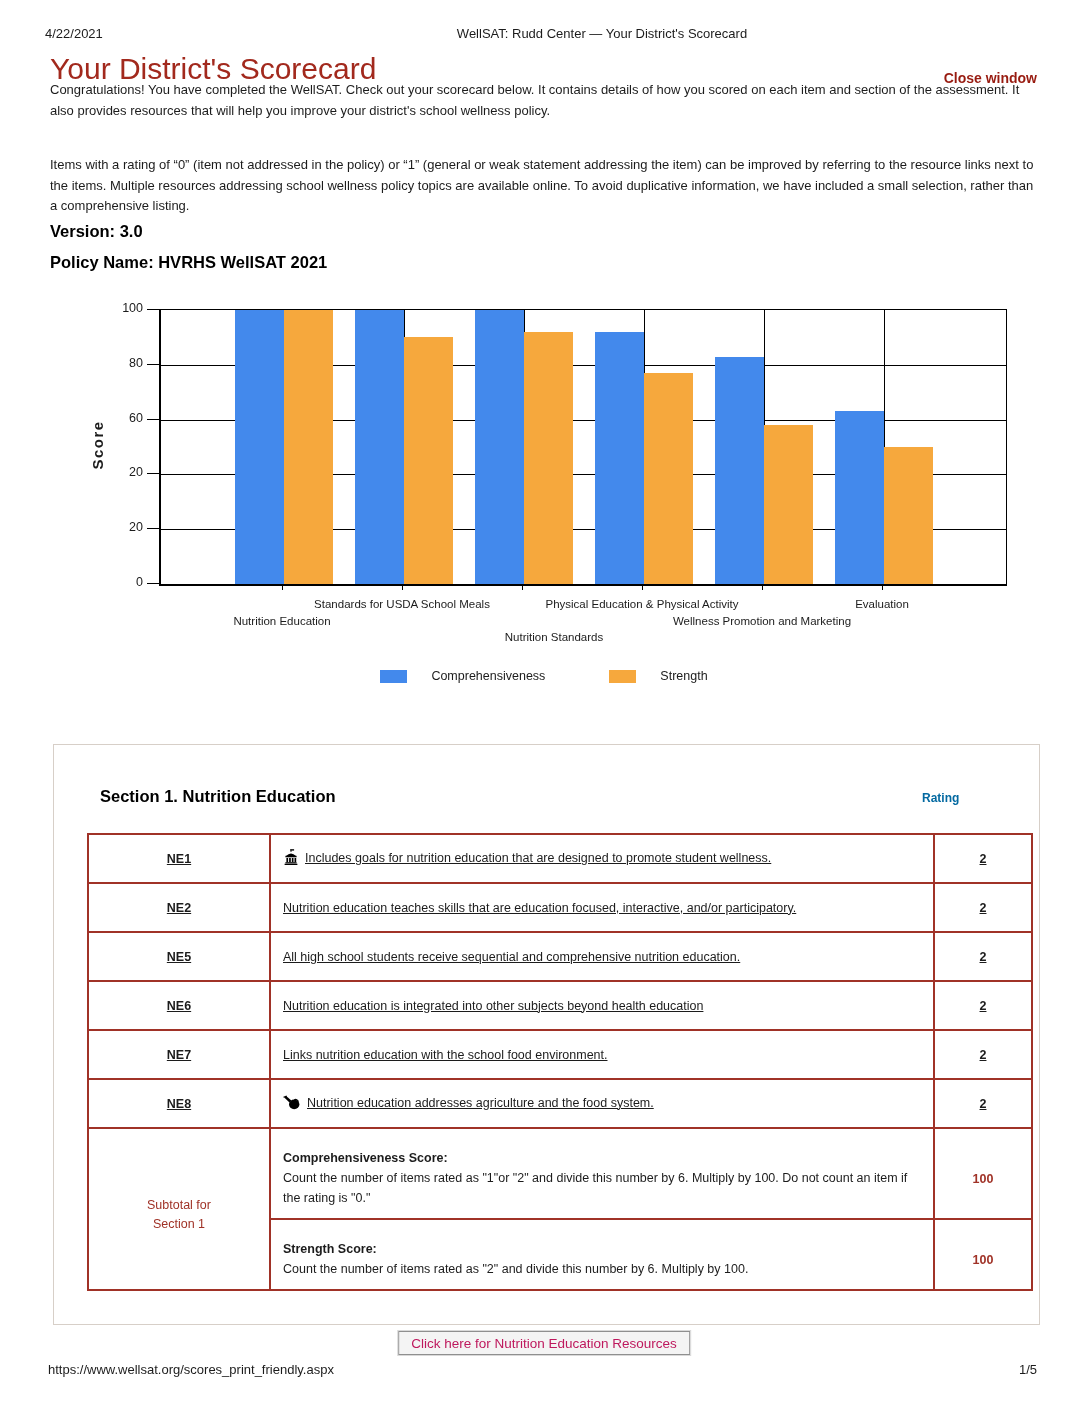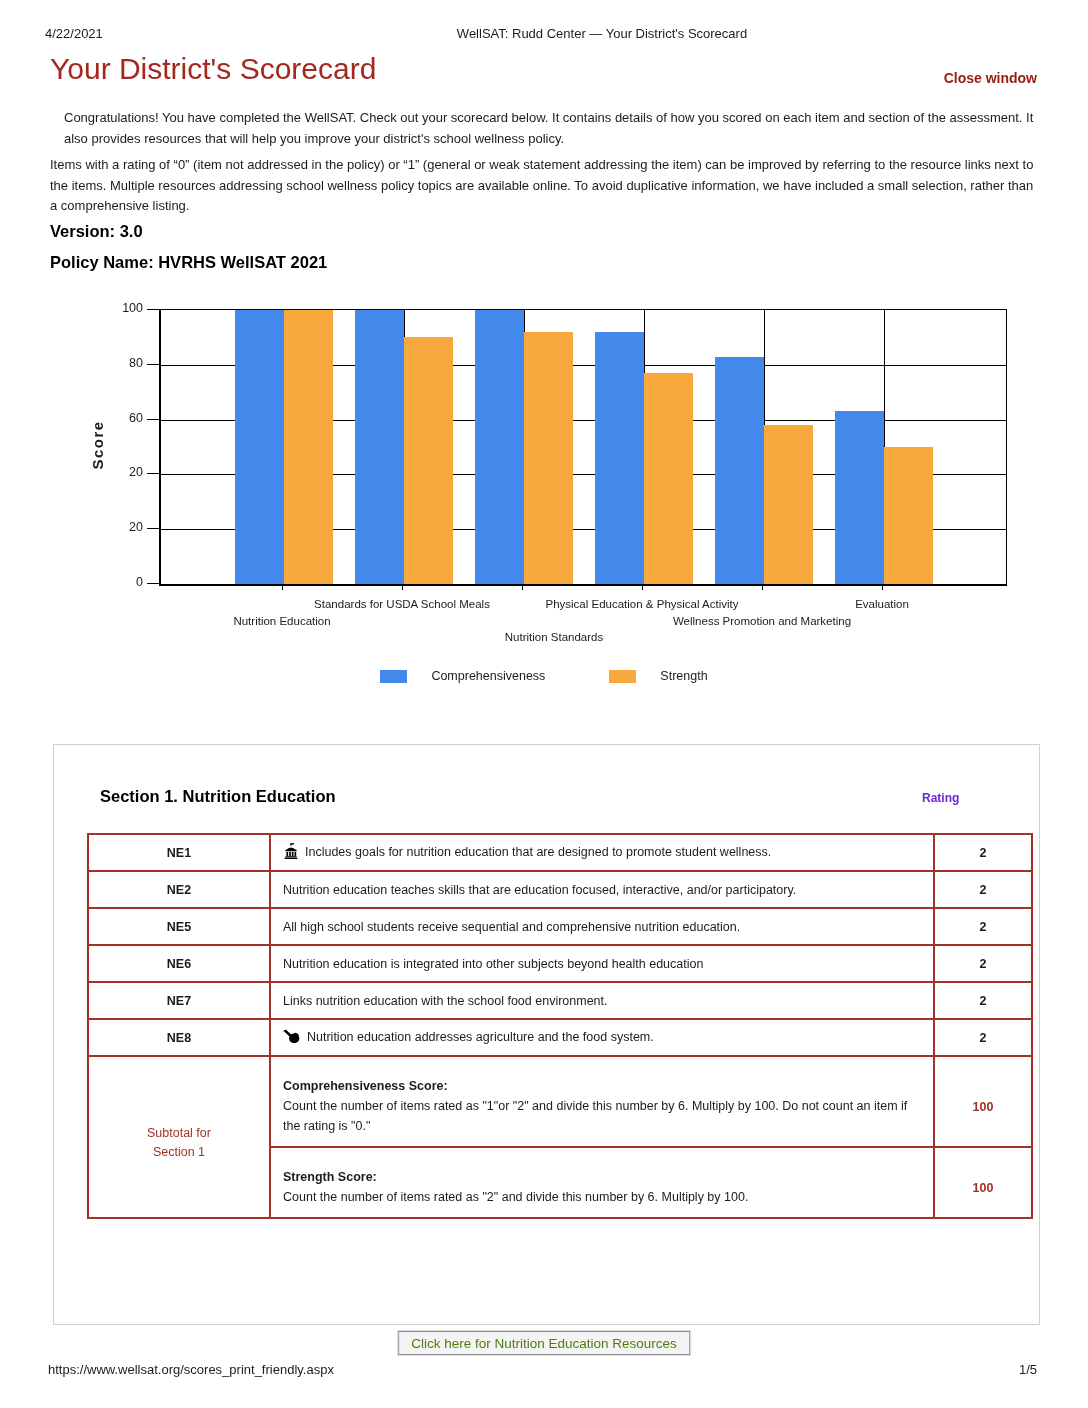--- a/index.html
+++ b/index.html
@@ -20,21 +20,21 @@
   .hdr-date{left:45px;top:26px;font-size:13px;}
   .hdr-title{left:116px;right:0;top:26px;text-align:center;font-size:13px;}
   .ftr-url{left:48px;top:1362px;font-size:13px;}
   .ftr-page{right:51px;top:1362px;font-size:13px;}
 
   
   .page-title{left:50px;top:52px;font-size:30px;color:var(--red);font-weight:400;}
   .close-link{right:51px;top:70px;font-size:14px;font-weight:bold;color:var(--darkred);cursor:pointer;text-decoration:none;}
 
   .para{left:50px;width:992px;font-size:13px;line-height:20.5px;}
-  .p1{top:108px;margin-left:14px;}
+  .p1{top:80px;}
   .p2{top:155px;}
   .meta{left:50px;font-size:16.5px;font-weight:bold;color:#000;}
   .version{top:222px;}
   .policy{top:253px;}
 
   
   #chart{left:0;top:295px;width:1088px;height:415px;}
   #plot{position:absolute;left:159px;top:14px;width:845px;height:274px;
         border-top:1px solid #000;border-right:1px solid #000;
         border-left:2px solid #000;border-bottom:2px solid #000;box-sizing:content-box;}
@@ -48,39 +48,39 @@
   .score-label{left:97px;top:150px;transform:translate(-50%,-50%) rotate(-90deg);
                font-weight:bold;font-size:15px;letter-spacing:1.5px;}
   .section-label{left:159px;width:845px;top:338px;text-align:center;font-weight:bold;font-size:14.5px;}
   #legend{left:0;width:1088px;top:374px;display:flex;justify-content:center;align-items:center;gap:24px;font-size:12.5px;}
   .swatch{width:27px;height:13px;display:inline-block;}
   .leg-gap{width:16px;}
 
   
   #card{left:53px;top:744px;width:985px;height:579px;border:1px solid #d7cfc8;background:#fff;}
   .card-title{left:46px;top:42px;font-size:16.5px;font-weight:bold;color:#000;}
-  .rating-hdr{left:868px;top:46px;font-size:12px;font-weight:bold;color:#6d28d9;}
+  .rating-hdr{left:868px;top:46px;font-size:12px;font-weight:bold;color:#0369a1;}
 
   table.score{position:absolute;left:33px;top:88px;border-collapse:collapse;table-layout:fixed;}
   table.score td{border:2px solid var(--tborder);font-size:12.5px;vertical-align:middle;}
   td.code{width:178px;text-align:center;font-weight:bold;font-size:12px;}
   td.desc{width:636px;padding:6px 10px 6px 12px;}
   td.rate{width:94px;text-align:center;font-weight:bold;}
-  tr.item{height:37px;}
+  tr.item{height:49px;text-decoration:underline;}
   tr.sub1{height:91px;}
   tr.sub2{height:71px;}
   td.subLabel{vertical-align:top;padding-top:12px;color:var(--tborder);font-weight:normal;font-size:13.5px;text-align:center;}
   td.subLabel .wrap{max-width:96px;margin:0 auto;line-height:19px;}
   td.subDesc{vertical-align:top;padding:12px 14px 4px 12px;line-height:20px;}
   td.subVal{vertical-align:top;padding-top:12px;text-align:center;color:var(--tborder);font-weight:bold;font-size:13px;}
   .icon{display:inline-block;vertical-align:middle;margin-right:6px;}
 
   
   .res-btn{left:50%;top:1331px;transform:translateX(-50%);
-    font-family:"Liberation Sans", sans-serif;font-size:13.5px;color:#4d7c0f;
+    font-family:"Liberation Sans", sans-serif;font-size:13.5px;color:#be185d;
     background:#f4f4f4;border:1px solid #8f8f8f;outline:1px solid #d9d9d9;
     padding:3px 12px;height:24px;box-sizing:border-box;cursor:pointer;}
 </style>
 </head>
 <body>
 
 <div class="abs hdr-date">4/22/2021</div>
 <div class="abs hdr-title">WellSAT: Rudd Center — Your District's Scorecard</div>
 
 <h1 class="abs page-title" style="margin:0">Your District's Scorecard</h1>

